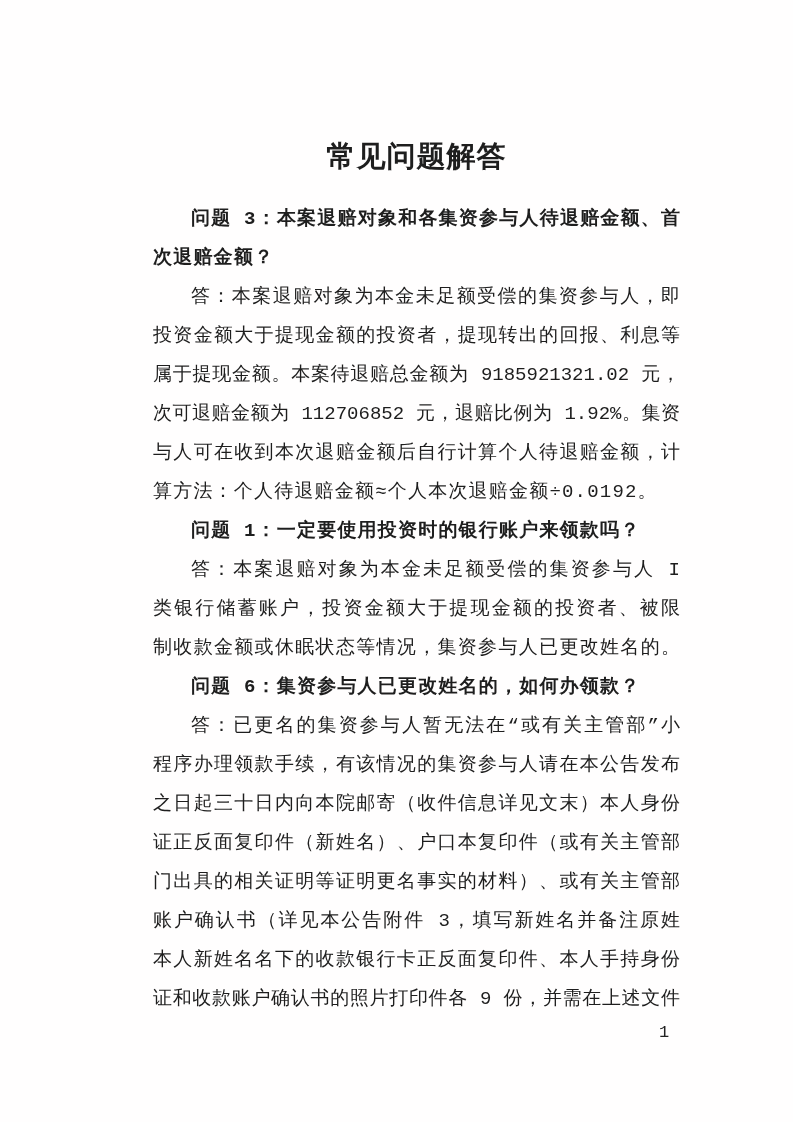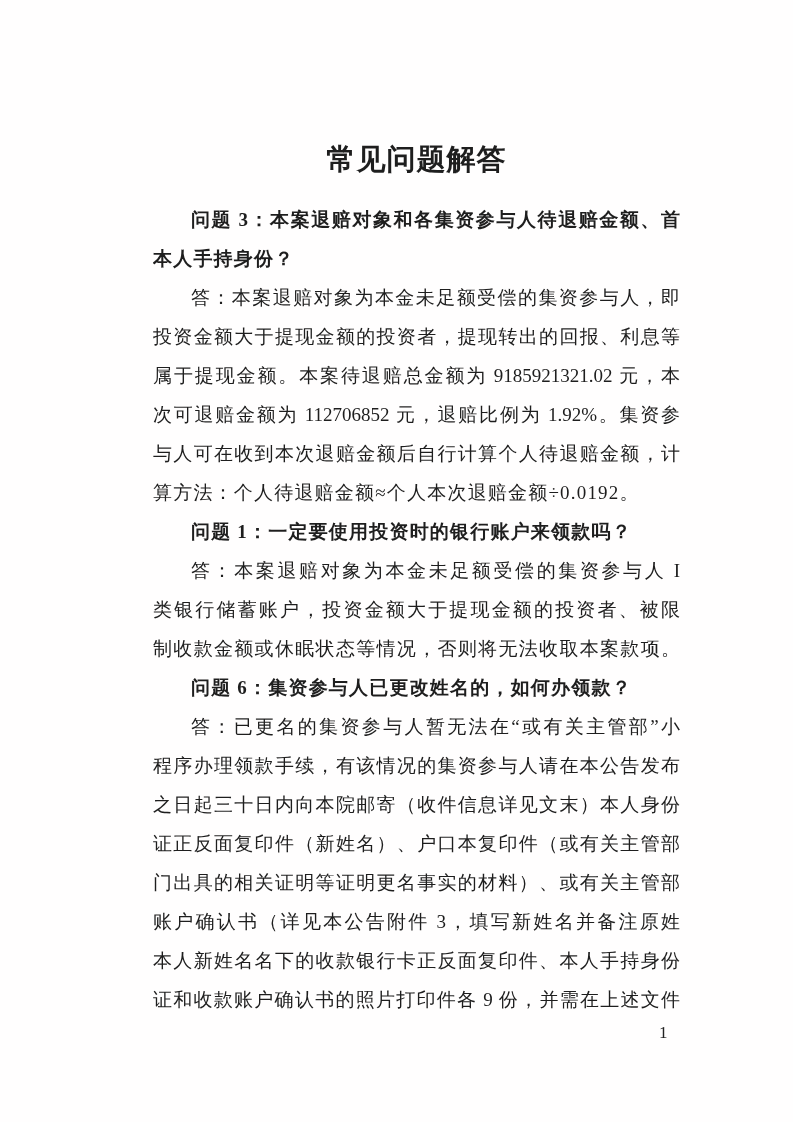--- a/index.html
+++ b/index.html
@@ -6,21 +6,21 @@
     margin: 0;
     padding: 0;
     background: #ffffff;
   }
   .page {
     position: relative;
     width: 793px;
     height: 1122px;
     background: #fffefe;
     overflow: hidden;
-    font-family: Liberation Serif, serif;
+    font-family: Liberation Mono, monospace;
     color: #1e1e1e;
   }
   .doc-title {
     position: absolute;
     left: 153px;
     top: 121px;
     width: 527px;
     text-align: center;
     font-size: 29px;
     font-weight: 700;
@@ -69,37 +69,37 @@
 </style>
 </head>
 <body>
 
 <div class="page">
   <h1 class="doc-title">常见问题解答</h1>
 
   <div class="content">
       <div class="para question">
         <div class="line fill indent">问题 3：本案退赔对象和各集资参与人待退赔金额、首</div>
-        <div class="line end">本人手持身份？</div>
+        <div class="line end">次退赔金额？</div>
       </div>
       <div class="para answer">
         <div class="line fill indent">答：本案退赔对象为本金未足额受偿的集资参与人，即</div>
         <div class="line fill">投资金额大于提现金额的投资者，提现转出的回报、利息等</div>
         <div class="line fill">属于提现金额。本案待退赔总金额为 9185921321.02 元，本</div>
         <div class="line fill">次可退赔金额为 112706852 元，退赔比例为 1.92%。集资参</div>
         <div class="line fill">与人可在收到本次退赔金额后自行计算个人待退赔金额，计</div>
         <div class="line end">算方法：个人待退赔金额≈个人本次退赔金额÷0.0192。</div>
       </div>
       <div class="para question">
         <div class="line end indent">问题 1：一定要使用投资时的银行账户来领款吗？</div>
       </div>
       <div class="para answer">
         <div class="line fill indent">答：本案退赔对象为本金未足额受偿的集资参与人 I</div>
         <div class="line fill">类银行储蓄账户，投资金额大于提现金额的投资者、被限</div>
-        <div class="line fill">制收款金额或休眠状态等情况，否则将无法收取本案款项。</div>
+        <div class="line fill">制收款金额或休眠状态等情况，集资参与人已更改姓名的。</div>
       </div>
       <div class="para question">
         <div class="line end indent">问题 6：集资参与人已更改姓名的，如何办领款？</div>
       </div>
       <div class="para answer">
         <div class="line fill indent">答：已更名的集资参与人暂无法在“或有关主管部”小</div>
         <div class="line fill">程序办理领款手续，有该情况的集资参与人请在本公告发布</div>
         <div class="line fill">之日起三十日内向本院邮寄（收件信息详见文末）本人身份</div>
         <div class="line fill">证正反面复印件（新姓名）、户口本复印件（或有关主管部</div>
         <div class="line fill">门出具的相关证明等证明更名事实的材料）、或有关主管部</div>

